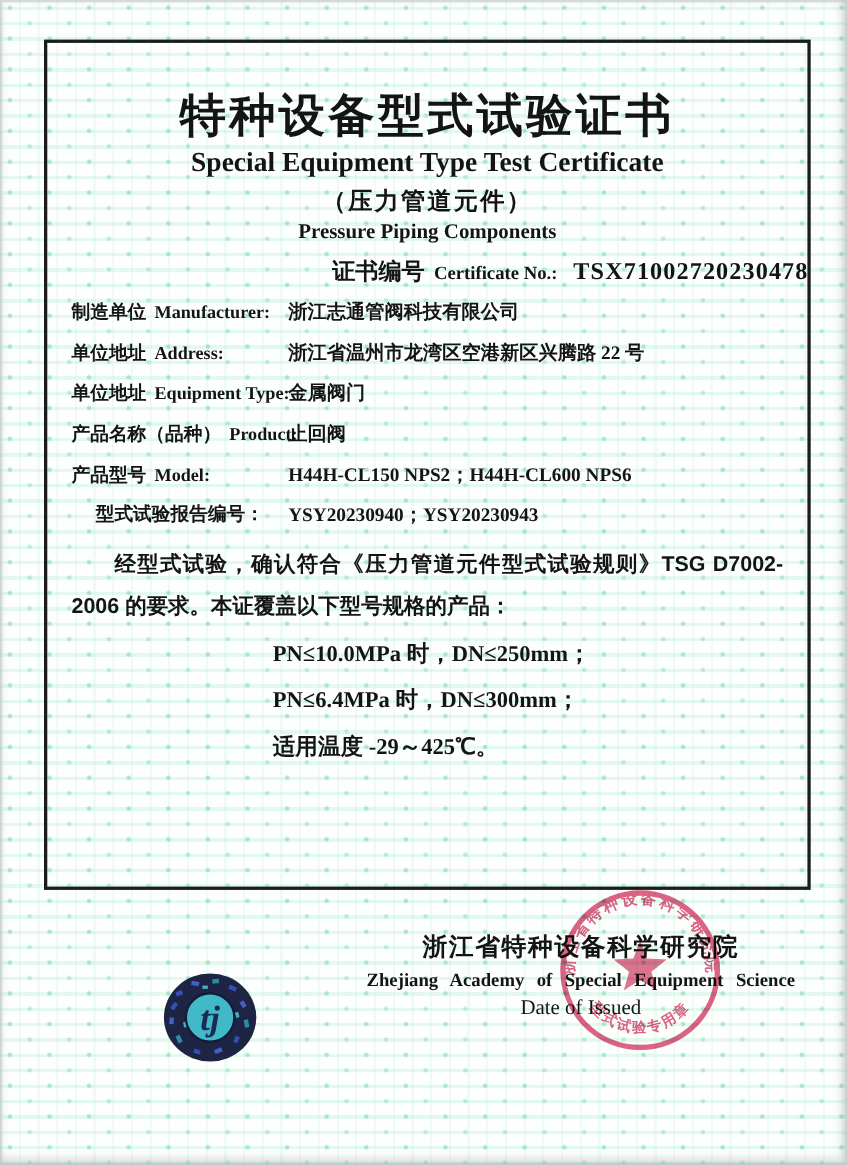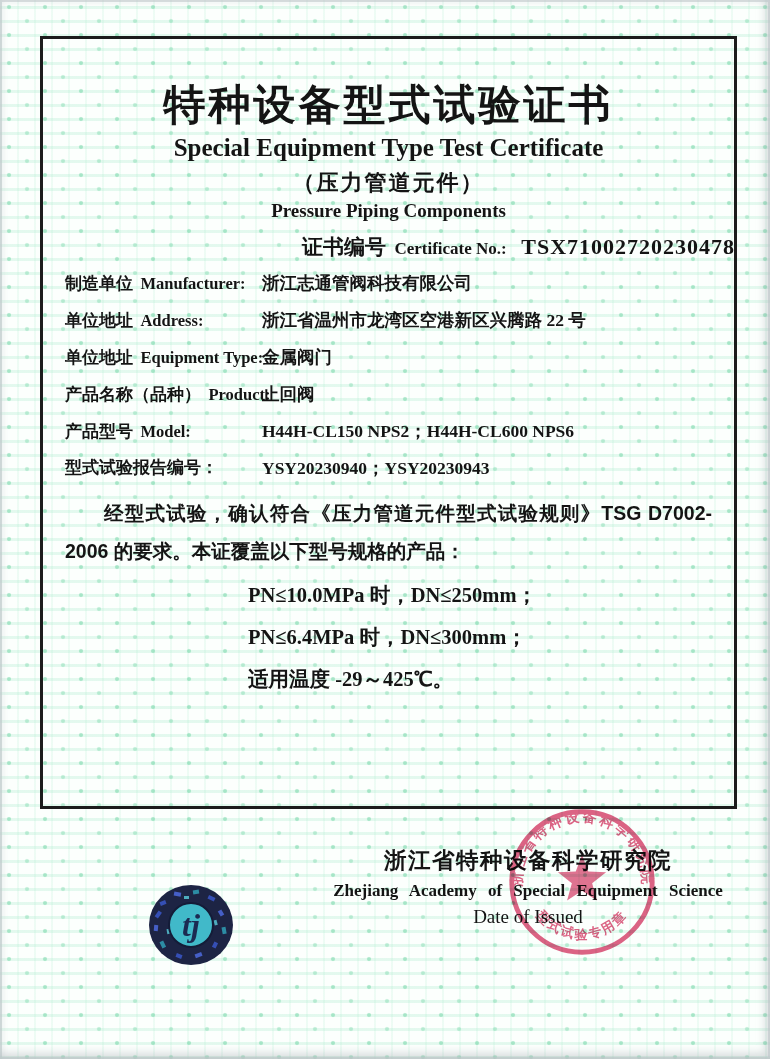--- a/index.html
+++ b/index.html
@@ -47,21 +47,21 @@
   .cert-line .cert-no{ font-family:"Liberation Serif", serif; font-size:22px; font-weight:bold; letter-spacing:1px; margin-left:10px;}
 
   .fields{ margin-top:10px; }
   .field-row{ display:flex; align-items:baseline; margin-bottom:13px; }
   .field-label{ width:197px; flex:0 0 197px; white-space:nowrap; }
   .field-label .cn{ font-size:17px; font-weight:800; }
   .field-label .en{ font-family:Liberation Serif, serif; font-size:16.5px; font-weight:bold; margin-left:3px;}
   .field-label.stacked{ white-space:normal; }
   .field-label.stacked .cn{ display:block; line-height:1.45;}
   .field-label.stacked .en{ display:block; margin-left:0; line-height:1.3;}
-  .field-row.stacked-row{ align-items:center; }
+  .field-row.stacked-row{ align-items:center;text-align:center; }
   .field-value{ font-size:17.5px; font-weight:800; font-family:"Liberation Serif","Liberation Sans",serif; }
 
   .body-text{ margin-top:14px; }
   .body-text p.cn{
     font-size:19.5px; font-weight:800; line-height:1.95; text-indent:2em; text-align:justify;
   }
   .body-text p.en{
     margin-top:8px; font-family:"Liberation Serif", serif; font-size:19px; font-weight:bold;
     line-height:2.1; text-align:justify; word-spacing:2px;
   }

